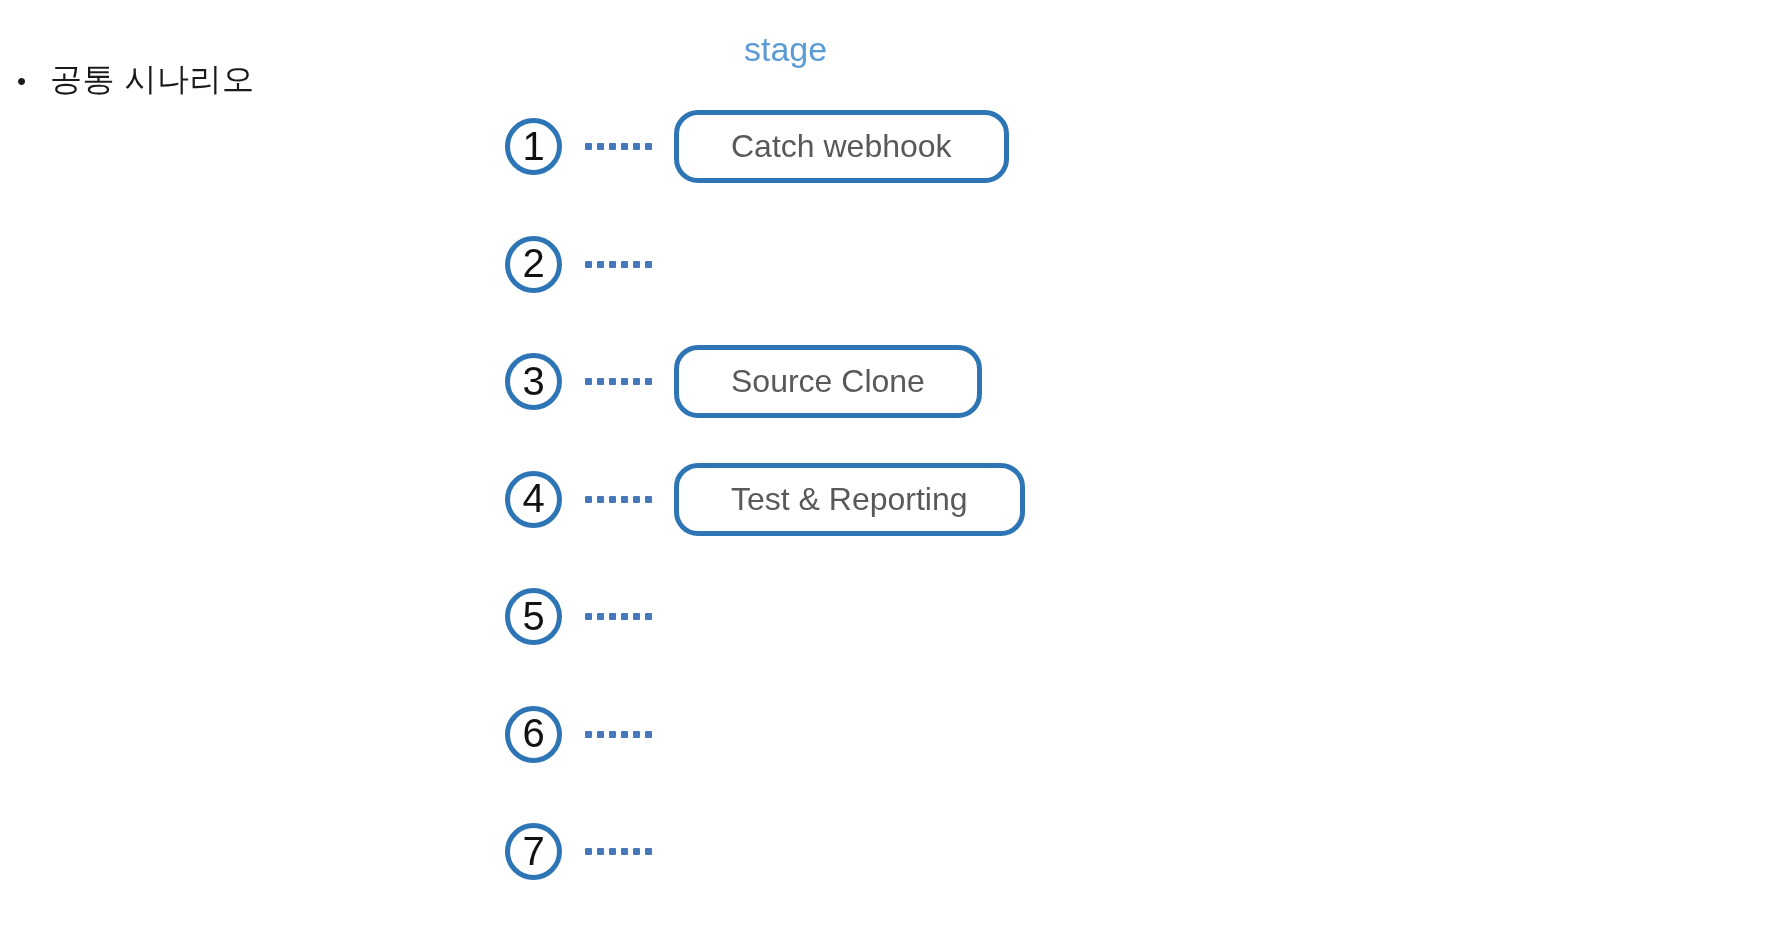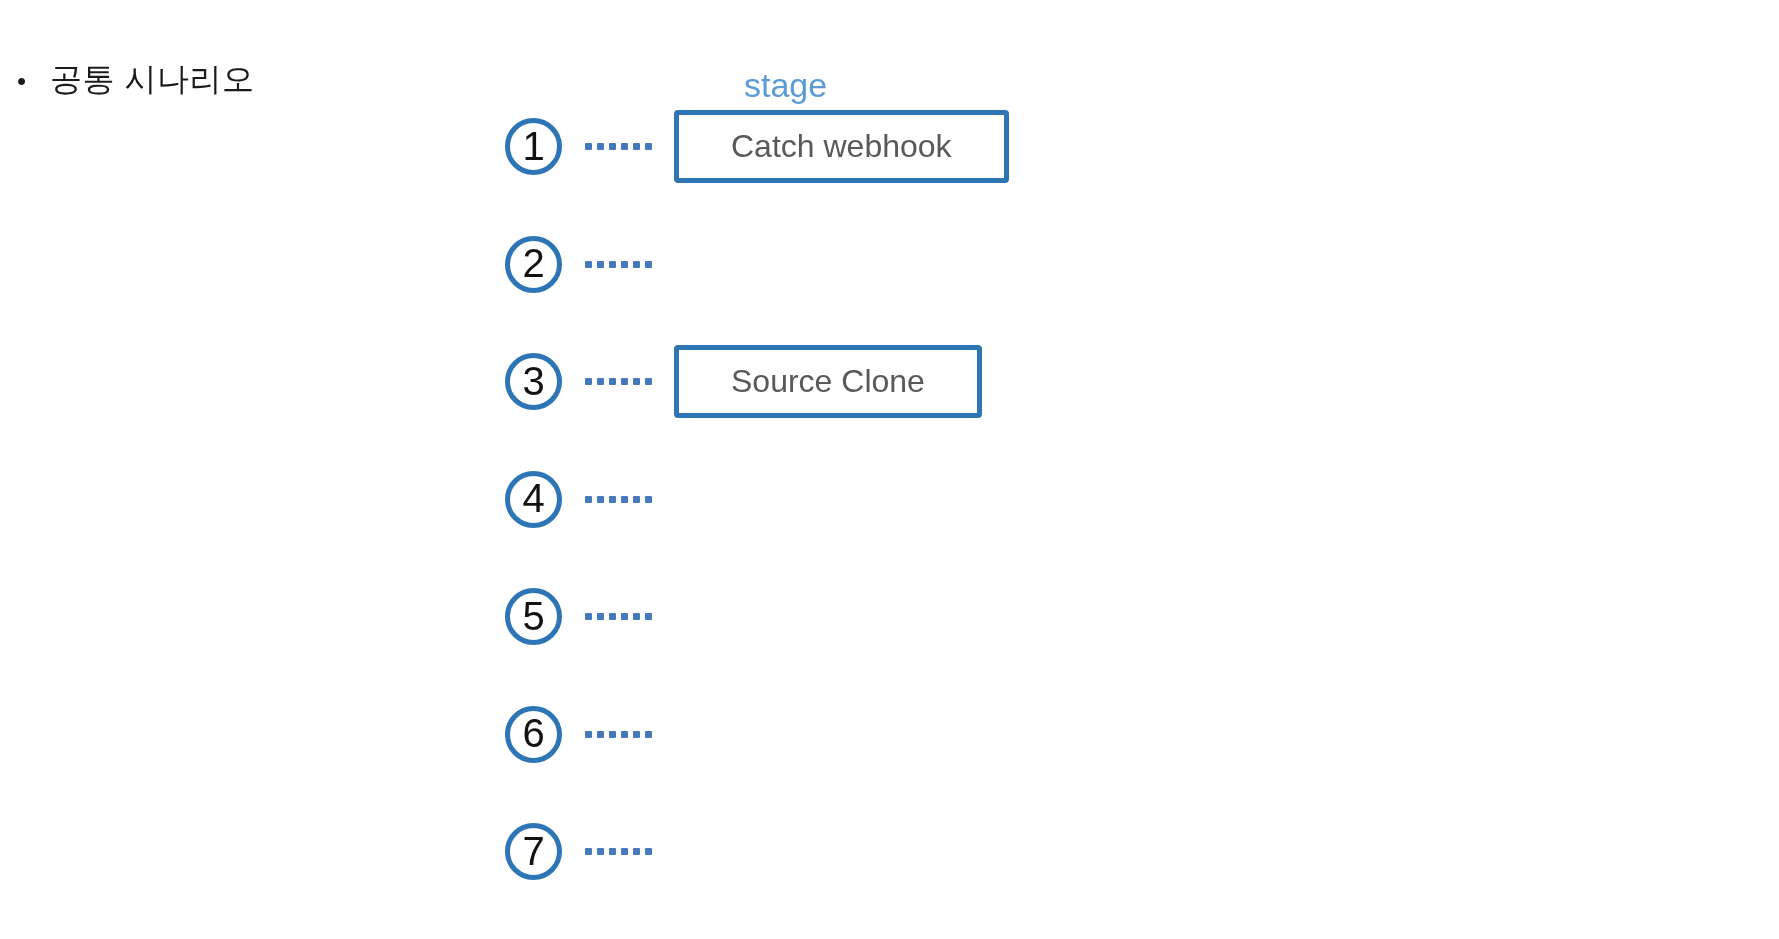--- a/index.html
+++ b/index.html
@@ -29,21 +29,20 @@
     font-size: 32px;
     letter-spacing: 0.5px;
   }
 
   
   .stage-header {
     position: absolute;
     left: 744px; top: 30px;
     font-size: 34px;
     color: #5b9bd5;
-    margin-top: 36px;
   }
 
   
   .stages {
     position: absolute;
     left: 505px; top: 110px;
     display: flex;
     flex-direction: column;
     gap: 44.5px;
   }
@@ -77,21 +76,21 @@
     flex: 0 0 auto;
   }
   .dot {
     width: 7px; height: 7px;
     background: #4579bc;
     border-radius: 1px;
   }
   .stage-box {
     height: 73px;
     border: 5px solid #2e75b6;
-    border-radius: 4px;
+    border-radius: 24px;
     background: #ffffff;
     display: flex;
     align-items: center;
     justify-content: center;
     padding: 0 52px;
     white-space: nowrap;
   }
   .stage-box span {
     font-size: 32px;
     color: #595959;
@@ -161,20 +160,23 @@
       <span>4</span>
     </div>
     <div class="dots">
         <span class="dot"></span>
         <span class="dot"></span>
         <span class="dot"></span>
         <span class="dot"></span>
         <span class="dot"></span>
         <span class="dot"></span>
       </div>
+    <div class="stage-box">
+      <span>Test &amp; Reporting</span>
+    </div>
   </div>
 
   <div class="stage-row">
     <div class="num-circle">
       <span>5</span>
     </div>
     <div class="dots">
         <span class="dot"></span>
         <span class="dot"></span>
         <span class="dot"></span>

